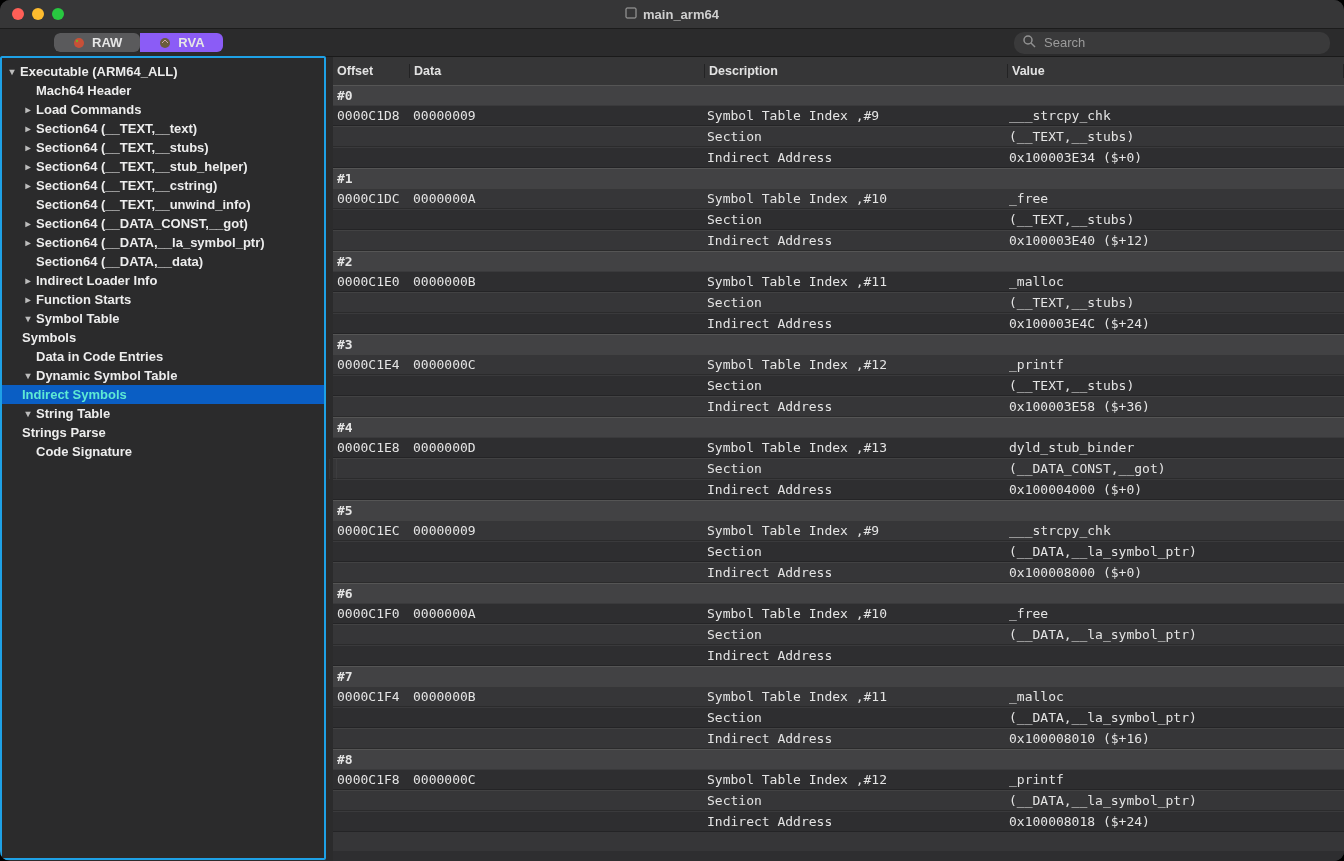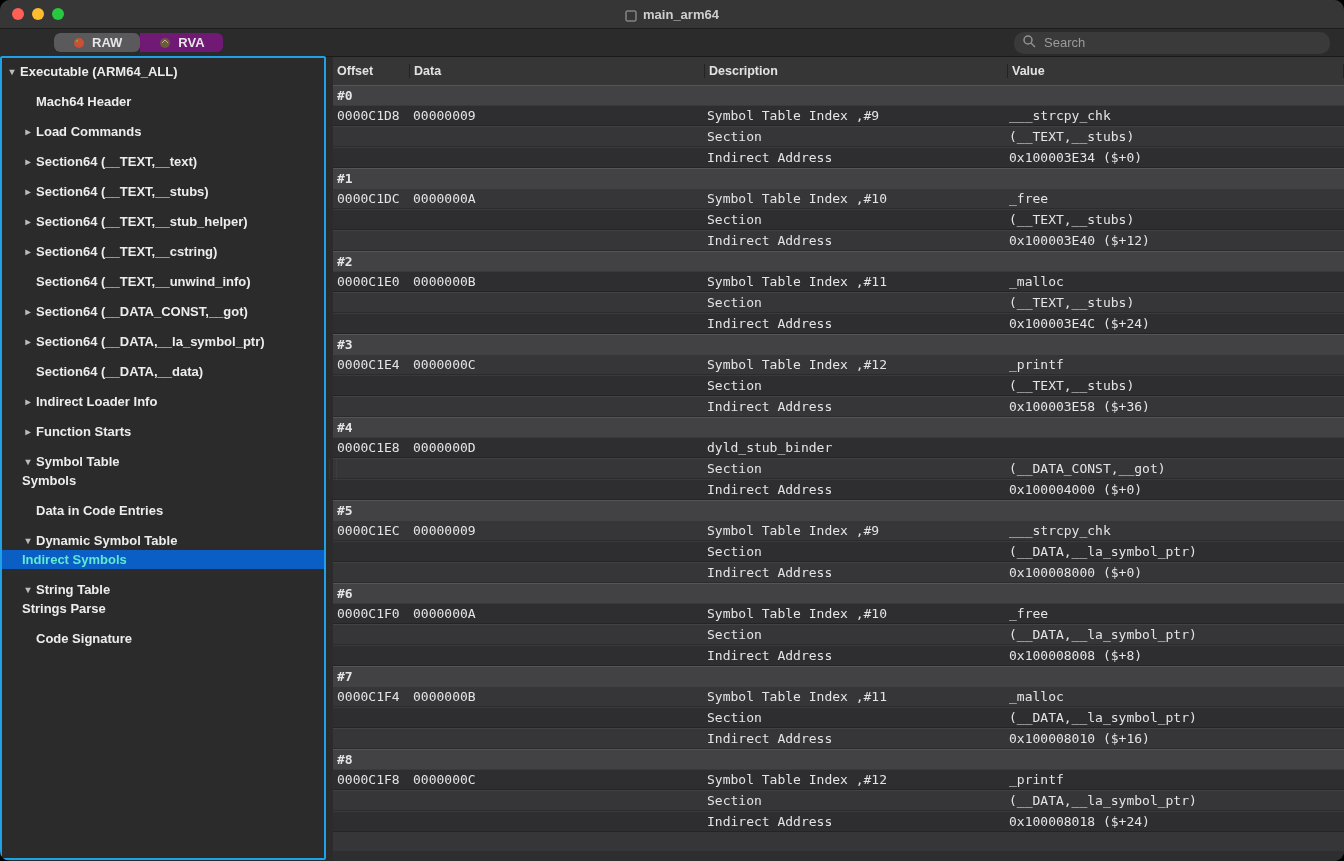--- a/index.html
+++ b/index.html
@@ -45,21 +45,21 @@
   .title-center {
     position: absolute;
     left: 0; right: 0;
     text-align: center;
     font-weight: 600;
     color: #cfcfcf;
     font-size: 13px;
     pointer-events: none;
     display:flex;
     justify-content:center;
-    align-items:flex-end;
+    align-items:flex-start;
     gap:6px;
   }
   .title-icon {
     width:12px;height:12px;display:inline-flex;align-items:center;justify-content:center;
   }
   .title-icon svg { fill:#aaa; }
 
   .toolbar {
     height: 27px;
     background: #2b2b2c;
@@ -74,21 +74,21 @@
     display: inline-flex;
     border-radius: 6px;
     overflow: hidden;
     margin-left: 44px;
   }
   .seg-btn {
     padding: 2px 18px;
     font-size: 13px;
     font-weight: 600;
     color: #e6e6e6;
-    background: #701a75;
+    background: #8b5cf6;
     display: inline-flex;
     align-items: center;
     gap: 6px;
     cursor: pointer;
   }
   .seg-btn.active {
     background: #5a5a5c;
     border-radius: 6px;
   }
   .seg-ic {
@@ -153,21 +153,21 @@
     width: 12px;
     text-align: center;
     color: #bcbcbc;
     font-size: 10px;
     flex:0 0 12px;
   }
   .tree-row .label {
     padding-left: 2px;
   }
   .indent-0 { padding-left: 4px; }
-  .indent-1 { padding-left: 20px; margin-top: 11px; }
+  .indent-1 { padding-left: 20px; }
   .indent-2 { }
   .tree-row.selected {
     background: #0a5ec4;
     color: #5eead4;
   }
   .tree-row.selected .caret { color:#fff; }
 
   .splitter {
     width: 7px;
     background: #2b2b2c;
@@ -498,20 +498,21 @@
           </div>
           <div class="row group-head">
             <div class="cell col-off">#4</div>
             <div class="cell col-data"></div>
             <div class="cell col-desc"></div>
             <div class="cell col-val"></div>
           </div>
           <div class="row odd">
             <div class="cell col-off">0000C1E8</div>
             <div class="cell col-data">0000000D</div>
+            <div class="cell col-desc">Symbol Table Index ,#13</div>
             <div class="cell col-val">dyld_stub_binder</div>
           </div>
           <div class="row even">
             <div class="cell col-off"></div>
             <div class="cell col-data"></div>
             <div class="cell col-desc">Section</div>
             <div class="cell col-val">(__DATA_CONST,__got)</div>
           </div>
           <div class="row odd">
             <div class="cell col-off"></div>
@@ -558,21 +559,20 @@
           <div class="row even">
             <div class="cell col-off"></div>
             <div class="cell col-data"></div>
             <div class="cell col-desc">Section</div>
             <div class="cell col-val">(__DATA,__la_symbol_ptr)</div>
           </div>
           <div class="row odd">
             <div class="cell col-off"></div>
             <div class="cell col-data"></div>
             <div class="cell col-desc">Indirect Address</div>
-            <div class="cell col-val">0x100008008 ($+8)</div>
           </div>
           <div class="row group-head">
             <div class="cell col-off">#7</div>
             <div class="cell col-data"></div>
             <div class="cell col-desc"></div>
             <div class="cell col-val"></div>
           </div>
           <div class="row even">
             <div class="cell col-off">0000C1F4</div>
             <div class="cell col-data">0000000B</div>

